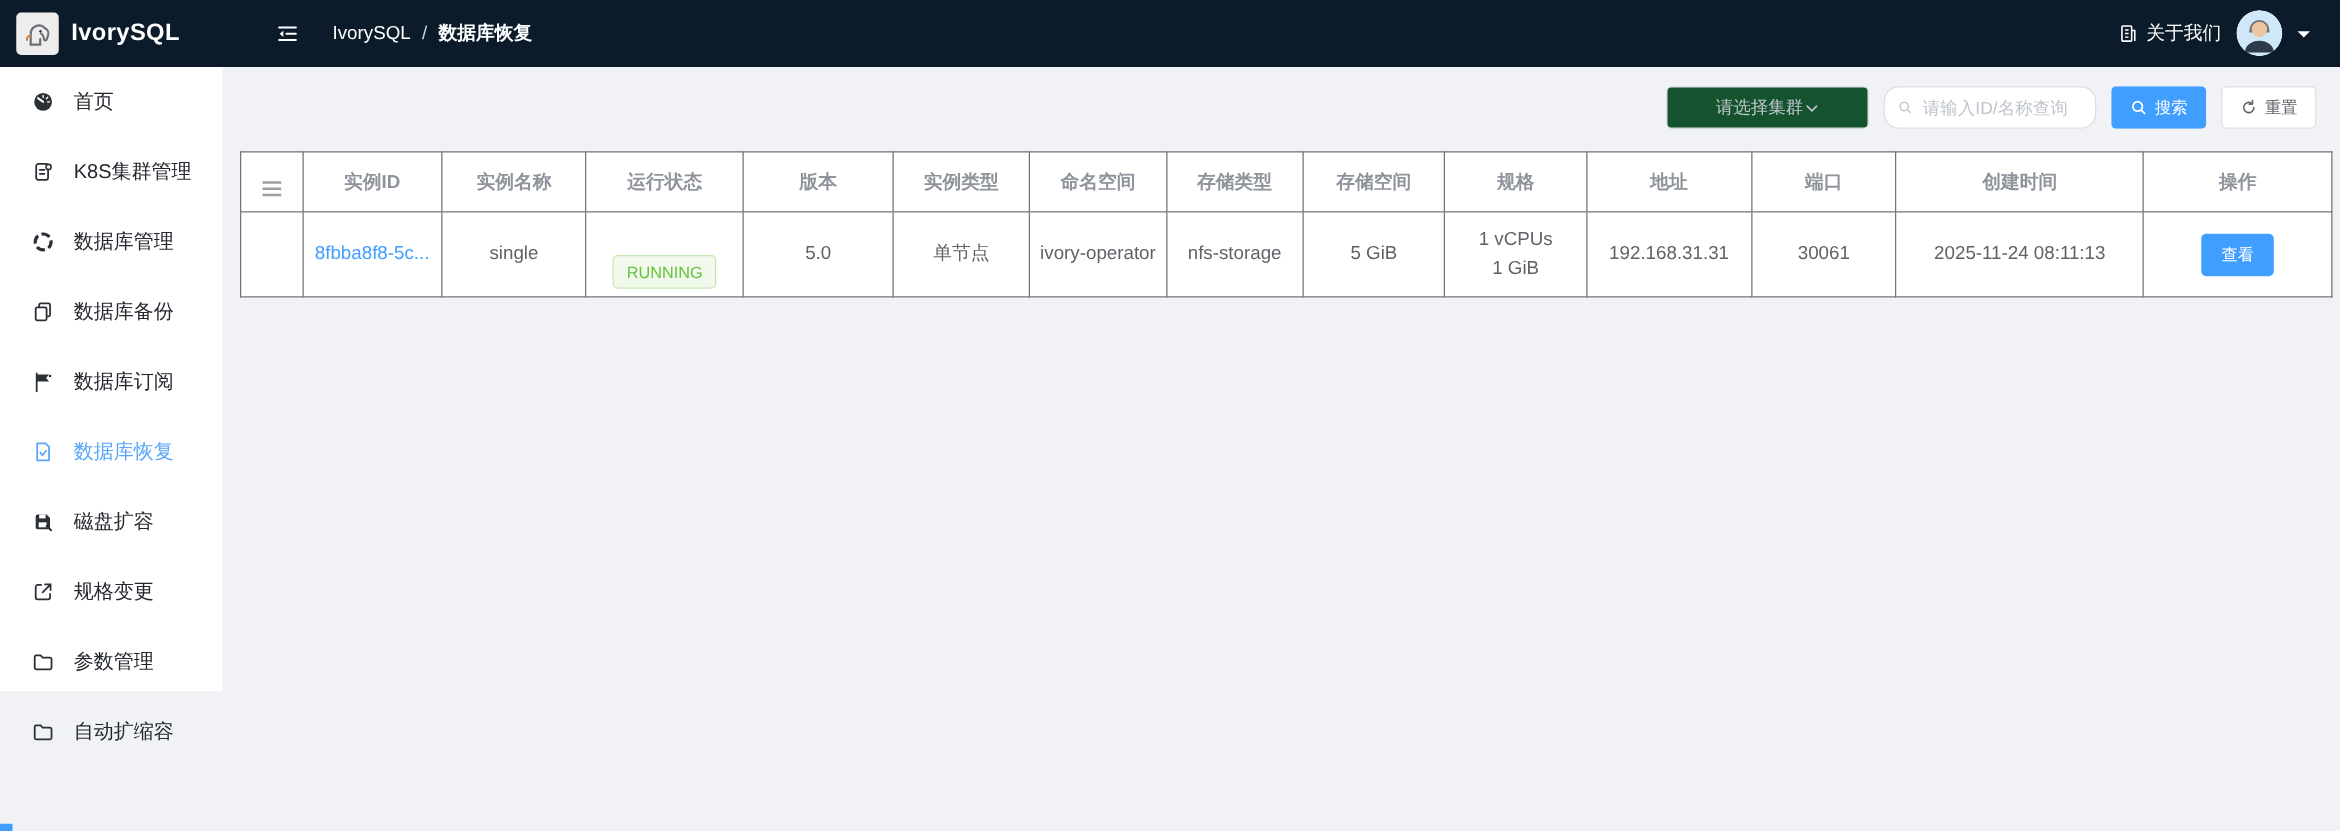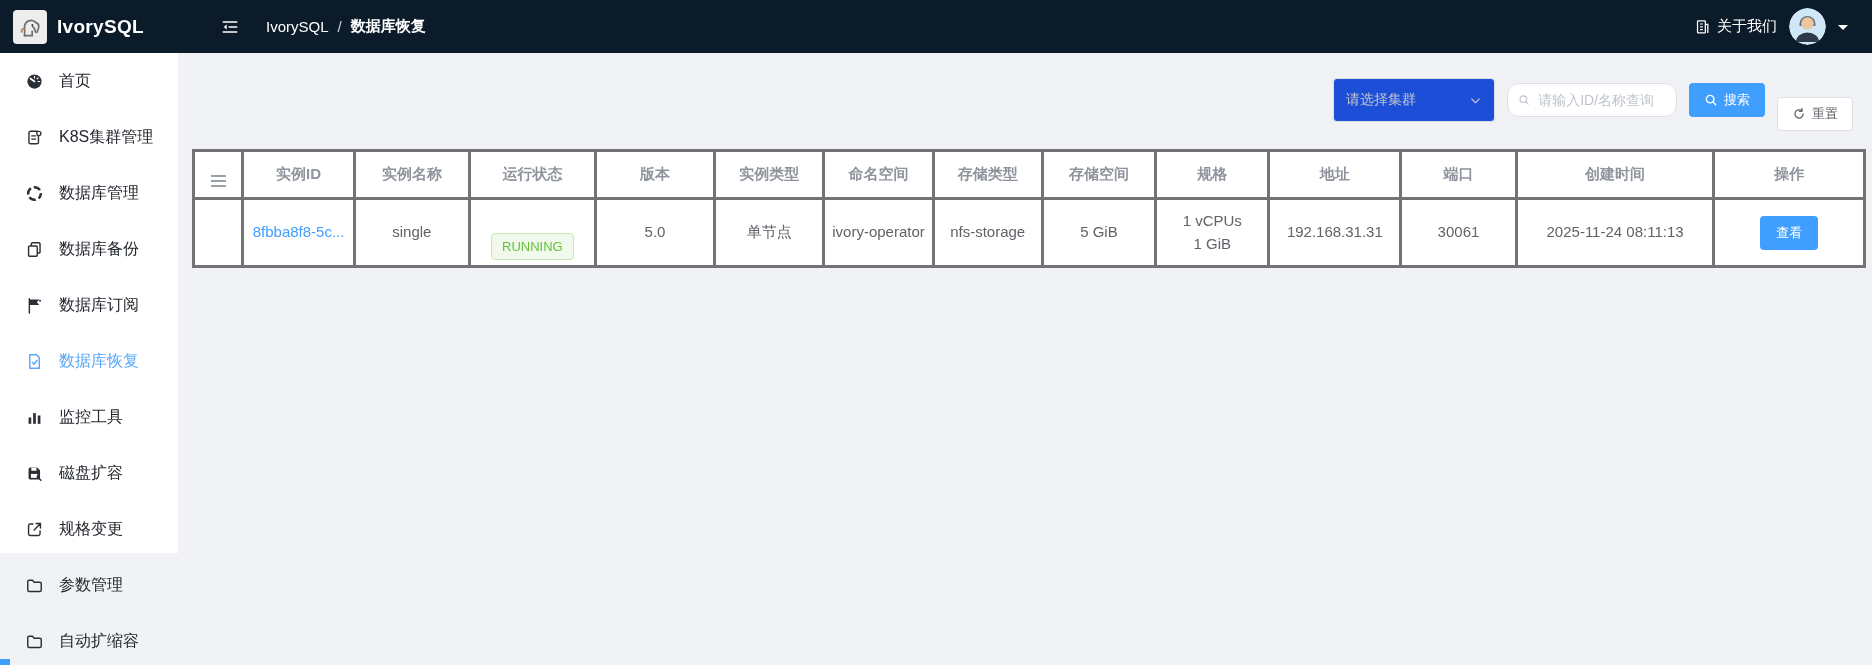--- a/index.html
+++ b/index.html
@@ -38,45 +38,45 @@
     padding-left:25px; font-size:16px; color:#23272e; cursor:pointer; white-space:nowrap;
   }
   .side-item svg { flex:none; }
   .side-item.active { color:#58a6f8; }
   .scroll-frag { position:fixed; left:0; bottom:0; width:10px; height:6px; background:#409eff; z-index:11; }
 
   
   .content { margin-left:178px; padding-top:53px; }
   .filterbar { display:flex; justify-content:flex-end; align-items:center; gap:12px; padding:16px 19px 0 0; }
   .select-box {
-    width:162px; height:44px; background:#1d4ed8; border:1px solid #dcdfe6; border-radius:4px;
-    display:flex; align-items:center; justify-content:space-between; padding:0 12px;
+    width:162px; height:34px; background:#14532d; border:1px solid #dcdfe6; border-radius:4px;
+    display:flex; align-items:center; justify-content:center; padding:0 12px;
     color:#bfc4cc; font-size:14px; cursor:pointer;
   }
   .search-box {
     width:170px; height:34px; background:#fff; border:1px solid #dcdfe6; border-radius:12px;
     display:flex; align-items:center; gap:6px; padding:0 10px;
   }
   .search-box input {
     border:none; outline:none; width:100%; font-size:14px; color:#606266;
     font-family:"Liberation Sans", sans-serif; background:transparent;
   }
   .search-box input::placeholder { color:#bfc4cc; }
   .btn {
     height:34px; border-radius:4px; font-size:13px; display:flex; align-items:center; gap:6px;
     padding:0 14px; cursor:pointer; border:1px solid transparent;
     font-family:"Liberation Sans", sans-serif;
   }
   .btn-primary { background:#409eff; color:#fff; }
-  .btn-plain { background:#fff; color:#5f6368; border-color:#dcdfe6;margin-top:28px; }
+  .btn-plain { background:#fff; color:#5f6368; border-color:#dcdfe6; }
 
   
   .table-wrap { margin:18px 6px 0 14px; background:#fff; }
   table { width:100%; border-collapse:collapse; table-layout:fixed; }
-  th, td { border:3px solid #737373; text-align:center; padding:0 4px; overflow:hidden; }
+  th, td { border:1px solid #737373; text-align:center; padding:0 4px; overflow:hidden; }
   th { height:48px; color:#8f949c; font-size:15px; font-weight:bold; background:#fff; }
   td { height:68px; color:#5f6368; font-size:15px; line-height:1.5; }
   .link { color:#409eff; cursor:pointer; }
   .tag-success {
     display:inline-block; padding:3px 10px; background:#f0f9eb;
     border:1px solid #c6e8b3; color:#67c23a; border-radius:4px; font-size:13px;margin-top:28px;
   }
   .btn-view {
     background:#409eff; color:#fff; border:none; border-radius:4px;
     padding:8px 16px; font-size:13px; cursor:pointer; font-family:"Liberation Sans", sans-serif;
@@ -186,28 +186,20 @@
   </div>
 
   <div class="side-item active">
     <svg width="19" height="19" viewBox="0 0 24 24" fill="none">
       <path d="M6 3.5 h8.5 L18 7 v13.5 H6 z" stroke="#58a6f8" stroke-width="1.8" stroke-linejoin="round"></path>
       <path d="M9.2 12.8 l2.2 2.6 3.6-4.6" stroke="#58a6f8" stroke-width="1.8" stroke-linecap="round" stroke-linejoin="round"></path>
     </svg>
     <span>数据库恢复</span>
   </div>
 
-  <div class="side-item">
-    <svg width="19" height="19" viewBox="0 0 24 24">
-      <rect x="4.5" y="12" width="3.4" height="8" fill="#2b2f36"></rect>
-      <rect x="10.3" y="6.5" width="3.4" height="13.5" fill="#2b2f36"></rect>
-      <rect x="16.1" y="9.5" width="3.4" height="10.5" fill="#2b2f36"></rect>
-    </svg>
-    <span>监控工具</span>
-  </div>
 
   <div class="side-item">
     <svg width="19" height="19" viewBox="0 0 24 24">
       <path d="M4.5 6.5 a2 2 0 0 1 2-2 h9 l3.5 3.5 v9.5 a2 2 0 0 1-2 2 h-10.5 a2 2 0 0 1-2-2 z" fill="#2b2f36"></path>
       <rect x="8" y="4.5" width="6.5" height="4" fill="#fff"></rect>
       <rect x="7.5" y="12.5" width="8" height="5" fill="#fff"></rect>
       <path d="M15.5 16 l4.5 4.5" stroke="#2b2f36" stroke-width="2" stroke-linecap="round"></path>
     </svg>
     <span>磁盘扩容</span>
   </div>

